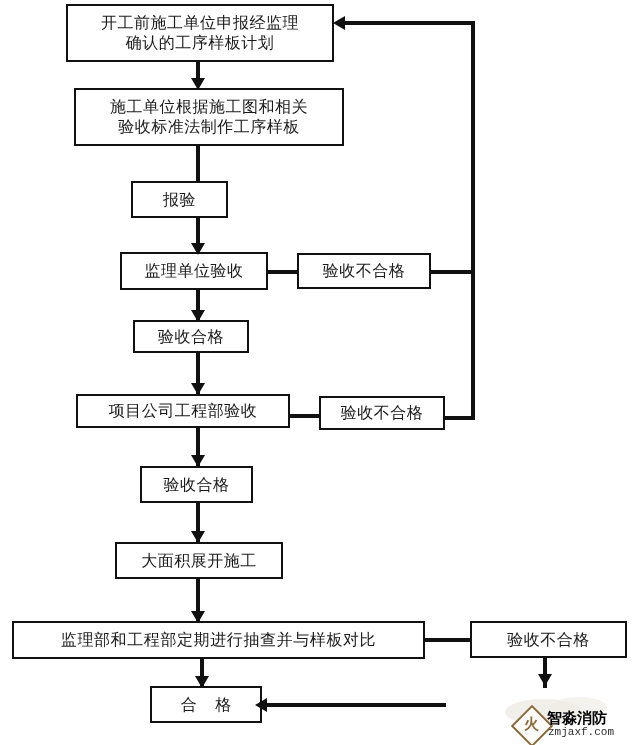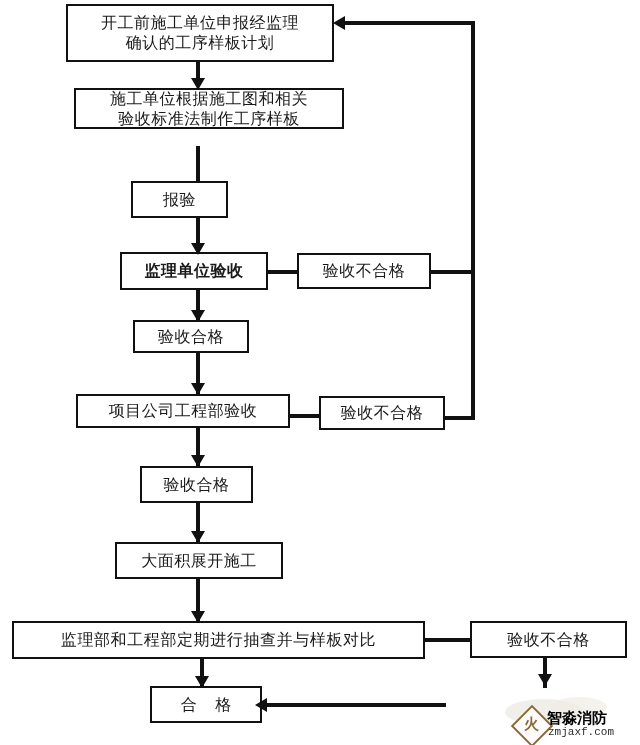--- a/index.html
+++ b/index.html
@@ -174,26 +174,26 @@
 
   <div class="edge v" style="left:543px; top:658px; height:30px;"></div>
   <div class="arrowhead down" style="left:538px; top:674px;"></div>
 
   <div class="edge h" style="left:266px; top:703px; width:180px;"></div>
   <div class="arrowhead left" style="left:255px; top:698px;"></div>
 
   <div class="node two-line" style="left:66px; top:4px; width:268px; height:58px;">开工前施工单位申报经监理
 确认的工序样板计划</div>
 
-  <div class="node two-line" style="left:74px; top:88px; width:270px; height:41px;">施工单位根据施工图和相关
+  <div class="node two-line" style="left:74px; top:88px; width:270px; height:58px;">施工单位根据施工图和相关
 验收标准法制作工序样板</div>
 
   <div class="node" style="left:131px; top:181px; width:97px; height:37px;">报验</div>
 
-  <div class="node" style="left:120px; top:252px; width:148px; height:38px;font-weight:bold;">监理单位验收</div>
+  <div class="node" style="left:120px; top:252px; width:148px; height:38px;">监理单位验收</div>
 
   <div class="node" style="left:297px; top:253px; width:134px; height:36px;">验收不合格</div>
 
   <div class="node" style="left:133px; top:320px; width:116px; height:33px;">验收合格</div>
 
   <div class="node" style="left:76px; top:394px; width:214px; height:34px;">项目公司工程部验收</div>
 
   <div class="node" style="left:319px; top:396px; width:126px; height:34px;">验收不合格</div>
 
   <div class="node" style="left:140px; top:466px; width:113px; height:37px;">验收合格</div>

